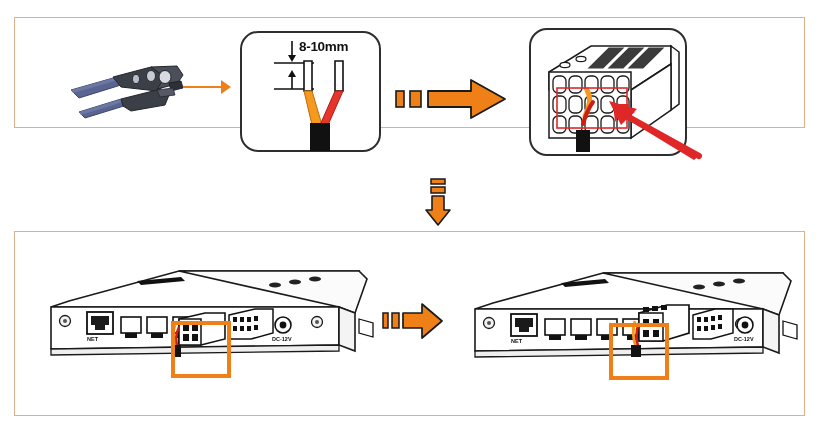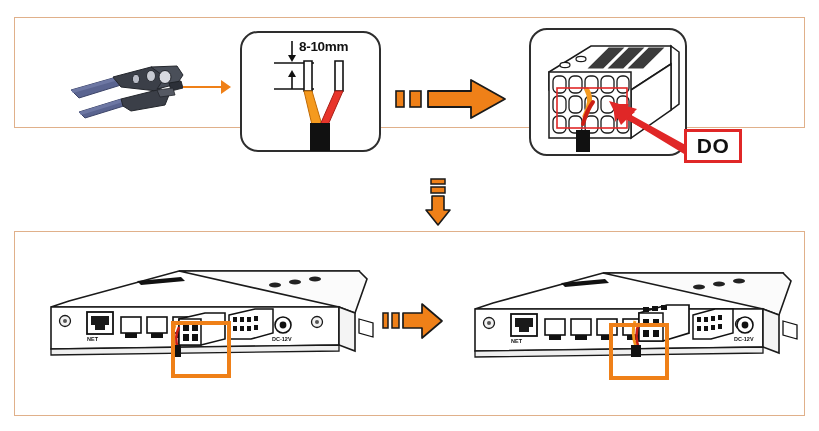--- a/index.html
+++ b/index.html
@@ -172,23 +172,20 @@
 
   <div style="position:absolute;left:580px;top:80px;width:110px;height:62px;">
     <svg width="110" height="62" viewBox="0 0 110 62">
       <path d="M104 58 L30 14 L34 6 L18 6 L20 24 L25 17 L99 62 Z" fill="#e02727"></path>
       <path d="M18 4 L40 14 L30 22 Z" fill="#e02727"></path>
       <line x1="28" y1="16" x2="104" y2="58" stroke="#e02727" stroke-width="6" stroke-linecap="round"></line>
       <path d="M14 3 L42 11 L26 27 Z" fill="#e02727"></path>
     </svg>
   </div>
 
-  <div id="do-label" style="left:669px;top:111px;">
-    <span>DO</span>
-  </div>
 </div>
 
 <div class="arrow-h" id="arrow-down">
   <svg width="28" height="48" viewBox="0 0 28 48">
     <rect x="7" y="1" width="14" height="5" fill="#ef8018" stroke="#1a1a1a" stroke-width="1.5"></rect>
     <rect x="7" y="9" width="14" height="6" fill="#ef8018" stroke="#1a1a1a" stroke-width="1.5"></rect>
     <path d="M8 18 L20 18 L20 32 L26 32 L14 47 L2 32 L8 32 Z" fill="#ef8018" stroke="#1a1a1a" stroke-width="1.6" stroke-linejoin="round"></path>
   </svg>
 </div>
 

